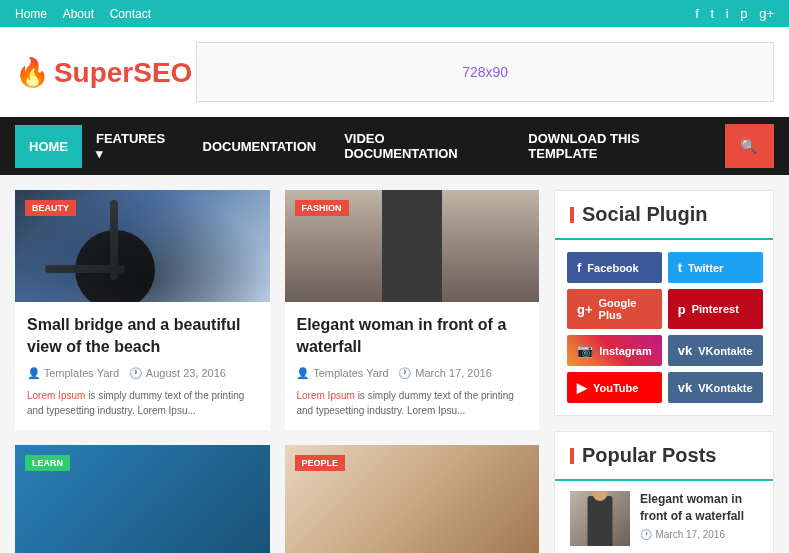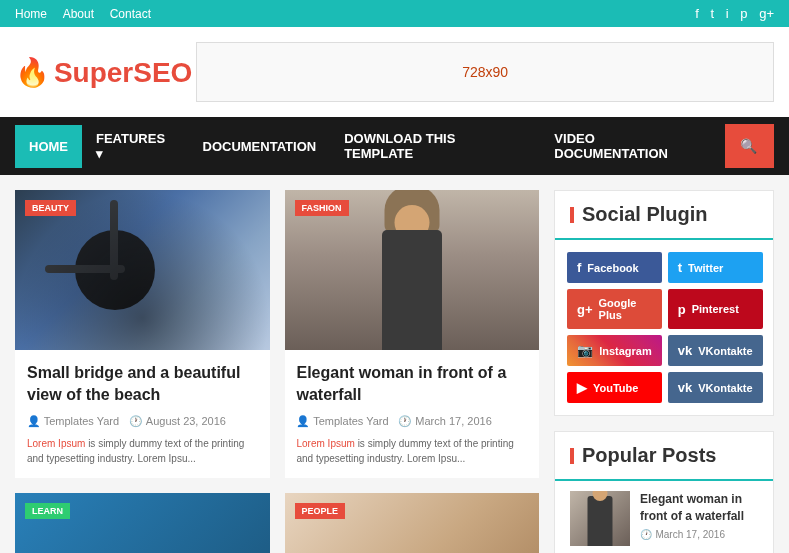--- a/index.html
+++ b/index.html
@@ -43,21 +43,21 @@
     }
     .logo span { color: #e74c3c; }
     .logo .icon { color: #9b59b6; margin-right: 4px; }
     .ad-banner {
       flex: 1;
       height: 60px;
       border: 1px solid #ddd;
       display: flex;
       align-items: center;
       justify-content: center;
-      color: #c2410c;
+      color: #8b5cf6;
       font-size: 14px;
       background: #f9f9f9;
     }
 
     
     .main-nav {
       background: #1a1a1a;
       padding: 0 15px;
       display: flex;
       align-items: center;
@@ -96,21 +96,21 @@
       display: grid;
       grid-template-columns: 1fr 1fr;
       gap: 15px;
     }
     .post-card {
       background: white;
       overflow: hidden;
     }
     .post-img {
       width: 100%;
-      height: 160px;
+      height: 112px;
       position: relative;
       overflow: hidden;
     }
     .post-badge {
       position: absolute;
       top: 10px;
       left: 10px;
       background: #e74c3c;
       color: white;
       font-size: 9px;
@@ -325,22 +325,22 @@
   </a>
   <div class="ad-banner">
     <span>728x90</span>
   </div>
 </div>
 
 <nav class="main-nav">
   <a href="#" class="active">HOME</a>
   <a href="#"><span>FEATURES</span> ▾</a>
   <a href="#">DOCUMENTATION</a>
+  <a href="#">VIDEO DOCUMENTATION</a>
   <a href="#">DOWNLOAD THIS TEMPLATE</a>
-  <a href="#">VIDEO DOCUMENTATION</a>
   <button class="nav-search">🔍</button>
 </nav>
 
 <div class="content-area">
 
   <div class="main-content">
     <div class="posts-grid">
 
       <div class="post-card">
         <div class="post-img">

